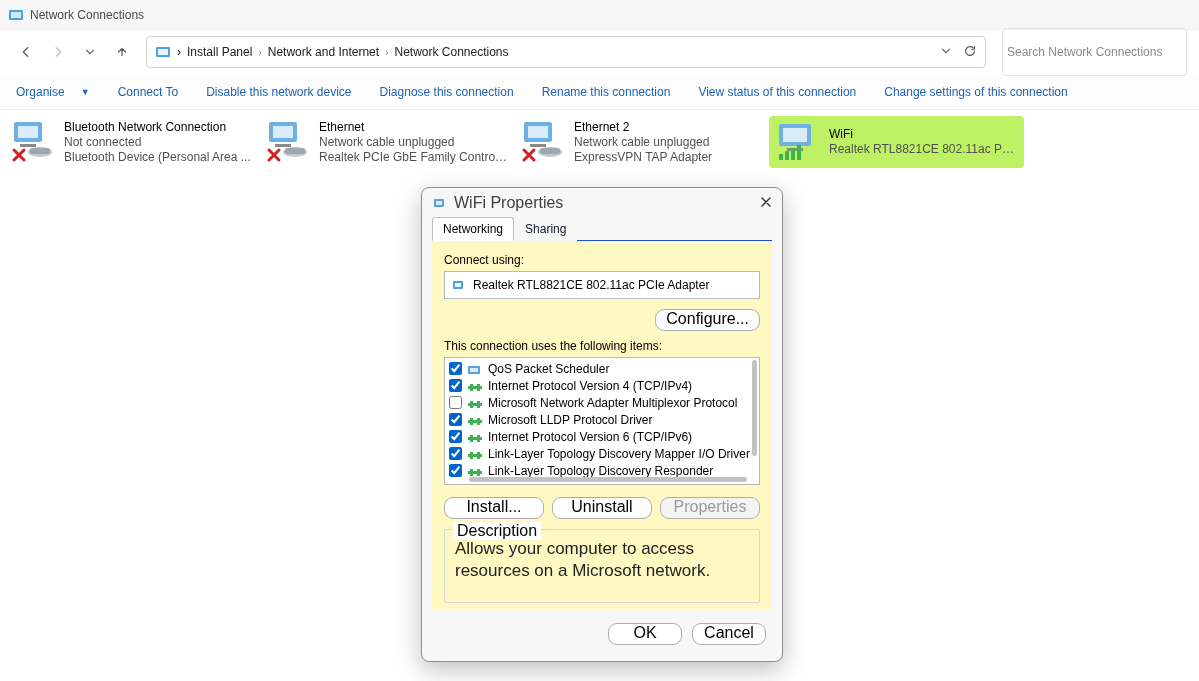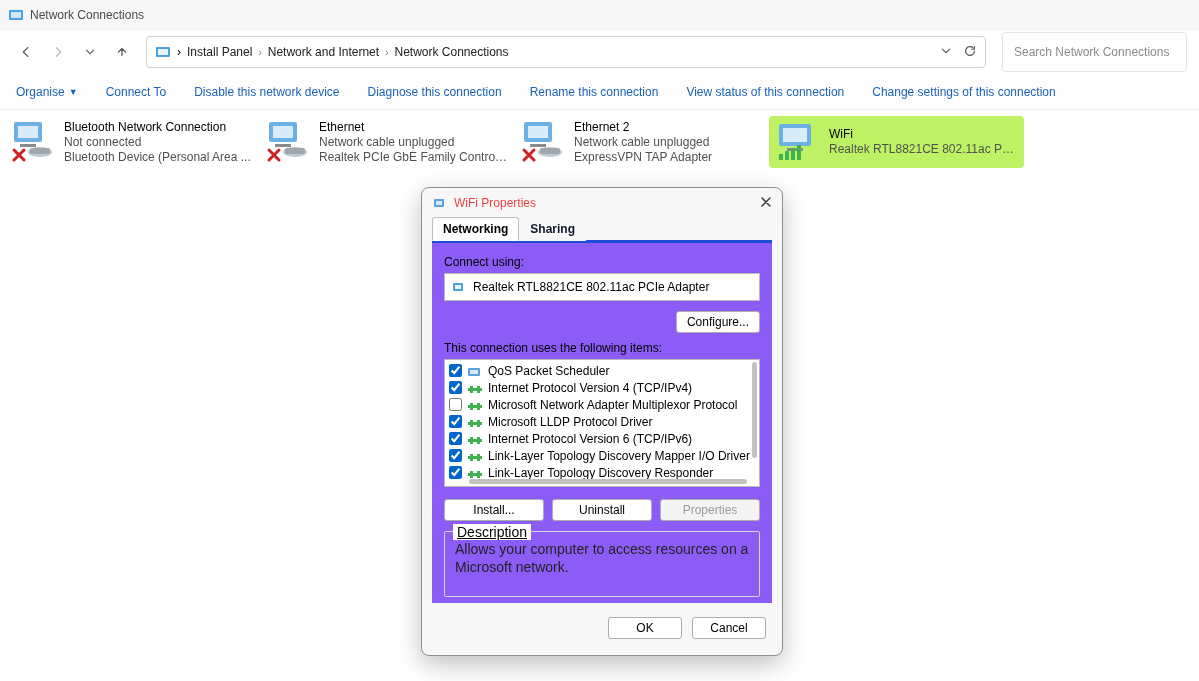--- a/index.html
+++ b/index.html
@@ -59,44 +59,44 @@
     display: flex; align-items:center; gap: 4px;
     color: #202020;
     font-size: 12px;
   }
   .breadcrumb .chev { color: #808080; font-size: 10px; padding: 0 2px;}
   .addr-right { margin-left:auto; display:flex; align-items:center; gap:10px; color:#606060;}
   .addr-right svg { width: 14px; height: 14px;}
 
   .searchbox {
     width: 185px;
-    height: 40px;
+    height: 48px;
     border: 1px solid #e4e4e4;
     border-radius: 4px;
     display: flex;
     align-items: center;
-    padding: 0 11px;
+    padding: 0 4px;
     color: #8a8a8a;
     margin-left: 6px;
   }
 
   
   .toolbar {
     height: 36px;
     display: flex;
     align-items: center;
     padding: 0 16px;
     gap: 28px;
     border-bottom: 1px solid #ededed;
     background: #fdfdfd;
   }
   .toolbar-item {
     color: #1a63b7;
     font-size: 12px;
-    display:flex; align-items:center; gap:4px;
+    display:flex; align-items:center; gap:16px;
     cursor: default;
   }
   .toolbar-item .caret { font-size: 9px; color:#1a63b7;}
 
   
   .conn-area {
     display: flex;
     flex-wrap: wrap;
     padding: 6px 4px;
     gap: 0;
@@ -135,74 +135,73 @@
     border-radius: 8px;
     box-shadow: 0 8px 24px rgba(0,0,0,0.25);
     display:flex; flex-direction:column;
   }
   .dlg-titlebar {
     height: 30px;
     display:flex; align-items:center;
     padding: 0 10px;
     gap: 6px;
   }
-  .dlg-title { color:#ef4444; font-size:12px; }
+  .dlg-title { color:#404040; font-size:16px; }
   .dlg-close { margin-left:auto; color:#333; }
   .dlg-close svg { width:12px; height:12px; }
 
   .dlg-tabs {
     display:flex;
     padding: 0 10px;
     gap: 0;
     margin-top: -2px;
-    font-weight: bold;
   }
   .dlg-tab {
     padding: 4px 10px;
     font-size:12px;
     background:#f7f7f7;
     border:1px solid transparent;
     border-bottom:none;
     position:relative;
     top:1px;
   }
   .dlg-tab.active {
     background:#ffffff;
     border-color:#bfbfbf;
     border-bottom:1px solid #fff;
     border-radius: 3px 3px 0 0;
   }
   .dlg-tab:not(.active){ color:#0f172a; }
 
   .dlg-body {
-    border-top:3px solid #1d4ed8;
-    background:#8b5cf6;
+    border-top:1px solid #1d4ed8;
+    background:#fef9c3;
     margin: 0 10px 0 10px;
     padding: 12px 12px 6px 12px;
   }
 
   .adapter-box {
     border:1px solid #b8b8b8;
     background:#fff;
     height:28px;
     display:flex; align-items:center;
     padding:0 6px;
     gap:6px;
     margin-top:4px;
     font-size:12px;
   }
 
   .btn {
     height:22px;
     min-width:80px;
     background:#fdfdfd;
     border:1px solid #adadad;
-    border-radius:3px;
-    font-size:12px;
-    display:inline-flex; align-items:center; justify-content:center;
+    border-radius:9px;
+    font-size:16px;
+    display:inline-flex; align-items:flex-start; justify-content:center;
     padding: 0 10px;
     cursor:default;
   }
   .btn.disabled { color:#9a9a9a; background:#f4f4f4;}
 
   .items-list {
     border:1px solid #b8b8b8;
     background:#fff;
     height: 128px;
     margin-top:4px;
@@ -234,24 +233,23 @@
   .desc-box {
     border:1px solid #d8d8d8;
     border-radius:2px;
     margin-top:10px;
     padding:8px 10px 20px 10px;
     position:relative;
   }
   .desc-label {
     position:absolute; top:-8px; left:8px;
     background:#fff; padding:0 4px;
-    font-size:14px;
-    text-decoration:underline;
-  }
-  .desc-text { font-size:14px; color:#222; line-height:1.3;}
+    font-size:16px;
+  }
+  .desc-text { font-size:17px; color:#222; line-height:1.3;}
 
   .dlg-footer {
     display:flex; justify-content:flex-end; gap:10px;
     padding: 14px 16px 16px 16px;
   }
   .dlg-footer .btn { min-width:74px; background:#fff;}
 
   .mini-icon { width:16px; height:16px; flex-shrink:0;}
   .net-proto-icon {
     width:14px; height:10px;

